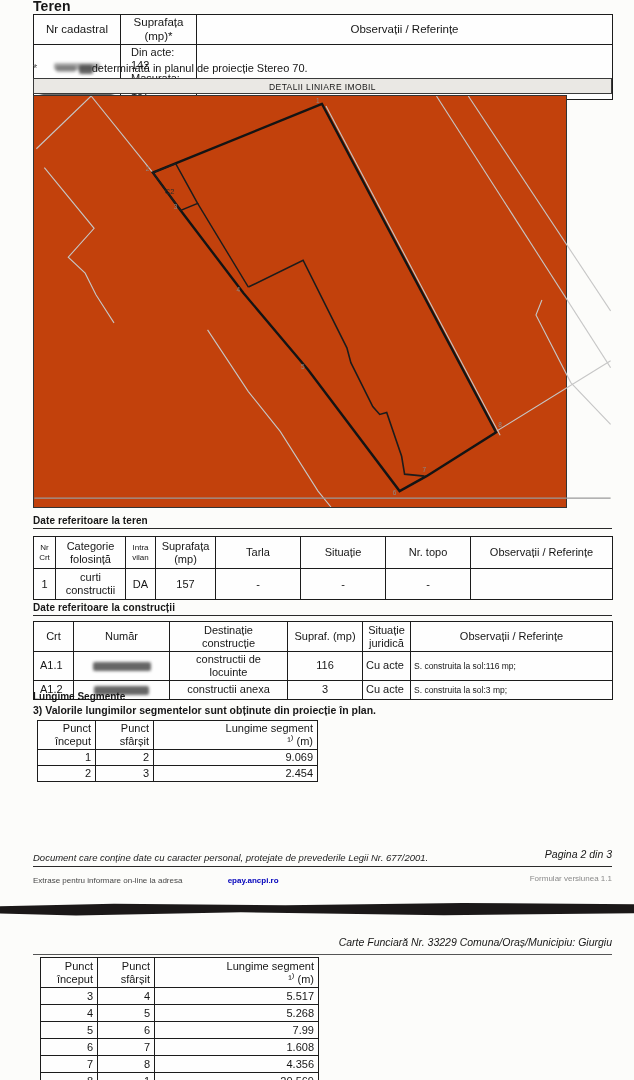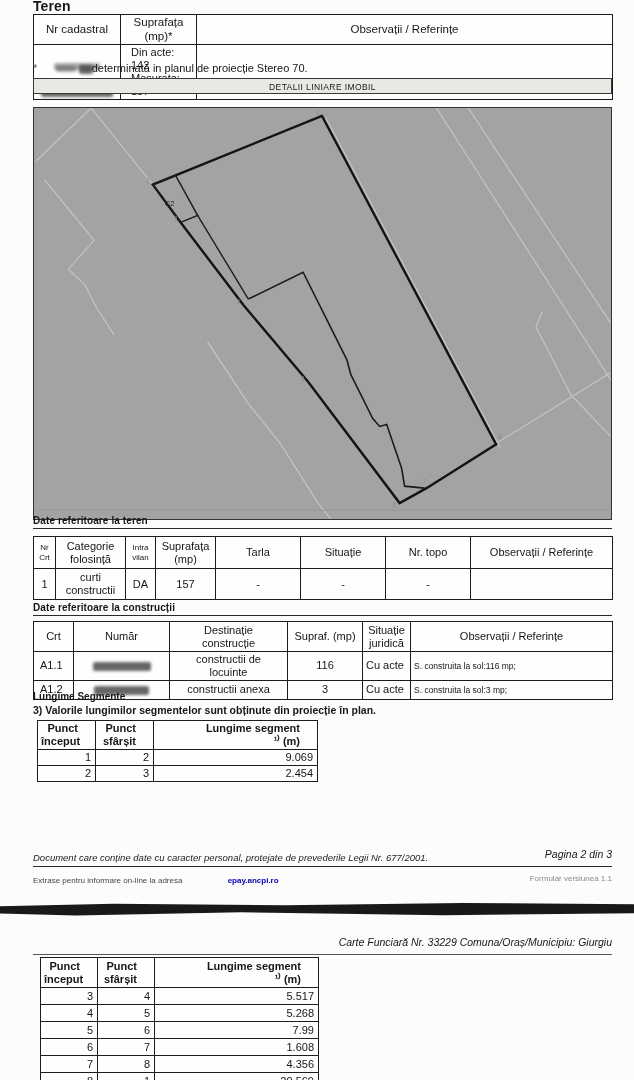--- a/index.html
+++ b/index.html
@@ -31,36 +31,36 @@
   .t-teren td:last-child{text-align:left}
 
   
   .t-constr th{text-align:center;height:27px}
   .t-constr td{height:16px}
   .t-constr td:nth-child(1){text-align:left;padding-left:6px}
   .t-constr td:nth-child(2),.t-constr td:nth-child(3),.t-constr td:nth-child(4){text-align:center}
   .t-constr td:nth-child(6){font-size:8.5px}
 
   
-  .t-seg th{text-align:right;font-weight:bold;padding-right:17px}
+  .t-seg th{text-align:right;font-weight:normal;padding-right:4px}
   .t-seg td{text-align:right;padding-right:4px}
   .t-seg1 th{height:26px}
   .t-seg1 td{height:13px}
   .t-seg2 th{height:27px}
   .t-seg2 td{height:14px}
 
   .smudge{display:inline-block;background:#414141;filter:blur(1.5px);
           border-radius:2px;vertical-align:middle;opacity:.8}
   .smudge.light{opacity:.45}
 
   #detalii-bar{left:33px;top:78px;width:579px;height:16px;background:#eae8e4;
     border:1px solid #3a3a3a;text-align:center;font-size:8.5px;line-height:16px;
     letter-spacing:.4px;box-sizing:border-box}
-  #diagram-box{left:33px;top:107px;width:579px;height:413px;border:1.2px solid #333;
-    background:#a3a3a3;box-sizing:border-box}
+  #diagram-box{left:33px;top:95px;width:534px;height:413px;border:1.2px solid #333;
+    background:#c2410c;box-sizing:border-box}
 
   #footnote{left:33px;top:62px;font-size:11px}
   #privacy-note{left:33px;top:852px;font-size:9.5px;font-style:italic;color:#1b1b1b}
   #pagina{left:440px;top:848px;width:172px;text-align:right;font-size:10.5px;font-style:italic}
   #footer-rule{left:33px;top:866px;width:579px;height:1.3px;background:#2a2a2a}
   #extras{left:33px;top:876px;font-size:8px;color:#474747}
   #extras a{font-weight:bold;text-decoration:none}
   #formular{left:440px;top:874px;width:172px;text-align:right;font-size:8px;color:#8a8a8a}
   #scan-band{left:0;top:903px;width:634px;height:13px;background:#1b1818;
     clip-path:polygon(0 25%,18% 5%,45% 18%,73% 0,100% 10%,100% 78%,70% 95%,38% 72%,12% 96%,0 80%)}

